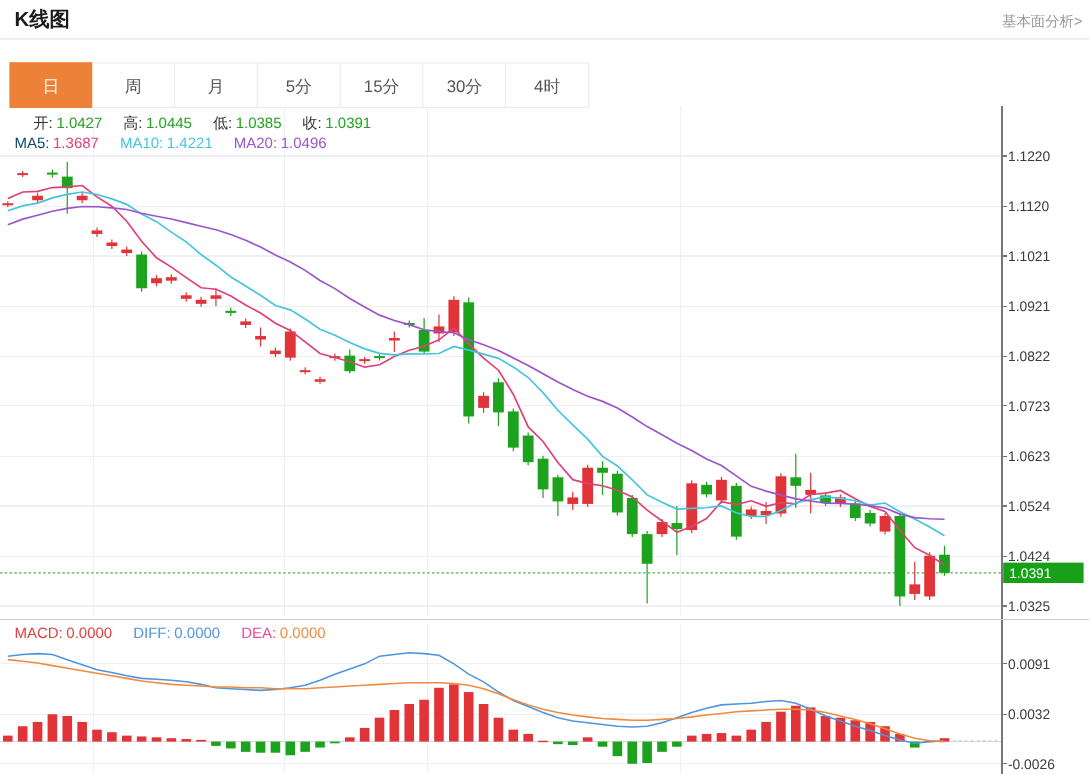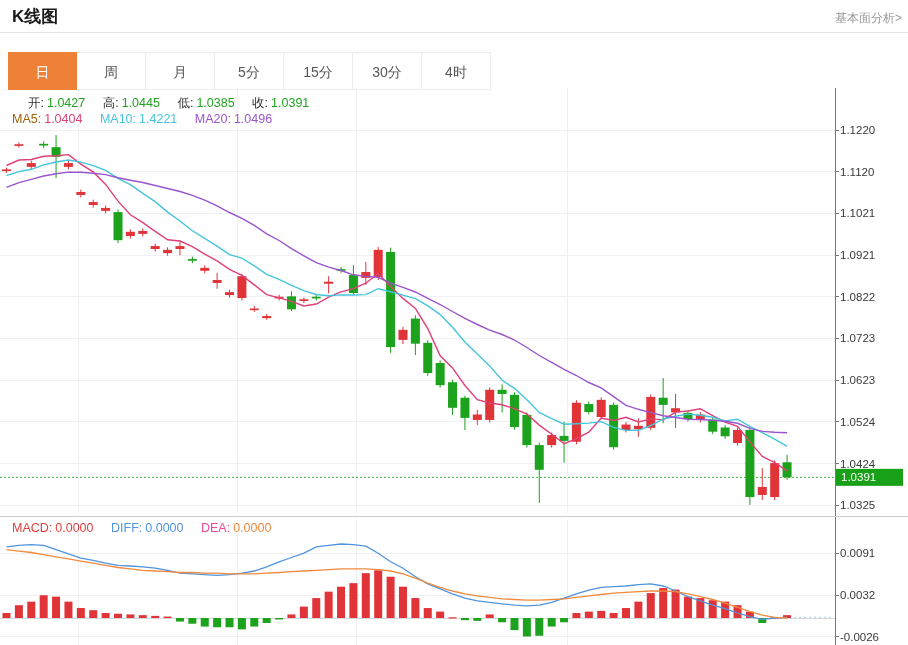--- a/index.html
+++ b/index.html
@@ -308,21 +308,21 @@
     </svg>
 
   <div class="legend" id="ohlc-row">
     <span class="lbl">开:</span><span class="val gap">1.0427</span>
     <span class="lbl">高:</span><span class="val gap">1.0445</span>
     <span class="lbl">低:</span><span class="val gap">1.0385</span>
     <span class="lbl">收:</span><span class="val">1.0391</span>
   </div>
 
   <div class="legend" id="ma-row">
-    <span id="ma5l" style="color: #a16207;">MA5:</span><span id="ma5v" class="gap" style="color: rgb(224, 64, 122);">1.0404</span>
+    <span id="ma5l" style="color: #0c4a6e;">MA5:</span><span id="ma5v" class="gap" style="color: rgb(224, 64, 122);">1.3687</span>
     <span id="ma10l" style="color: rgb(69, 197, 220);">MA10:</span><span id="ma10v" class="gap" style="color: rgb(69, 197, 220);">1.4221</span>
     <span id="ma20l" style="color: rgb(154, 85, 204); text-align: right;">MA20:</span><span id="ma20v" style="color: rgb(154, 85, 204);">1.0496</span>
   </div>
 
   <div class="legend" id="macd-row">
     <span id="macdl" style="color: rgb(226, 64, 63);">MACD:</span><span id="macdv" class="gap" style="color: rgb(226, 64, 63);">0.0000</span>
     <span id="diffl" style="color: rgb(80, 148, 221);">DIFF:</span><span id="diffv" class="gap" style="color: rgb(80, 148, 221);">0.0000</span>
     <span id="deal" style="color: #ec4899;">DEA:</span><span id="deav" style="color: rgb(240, 138, 62);">0.0000</span>
   </div>
 </div>

